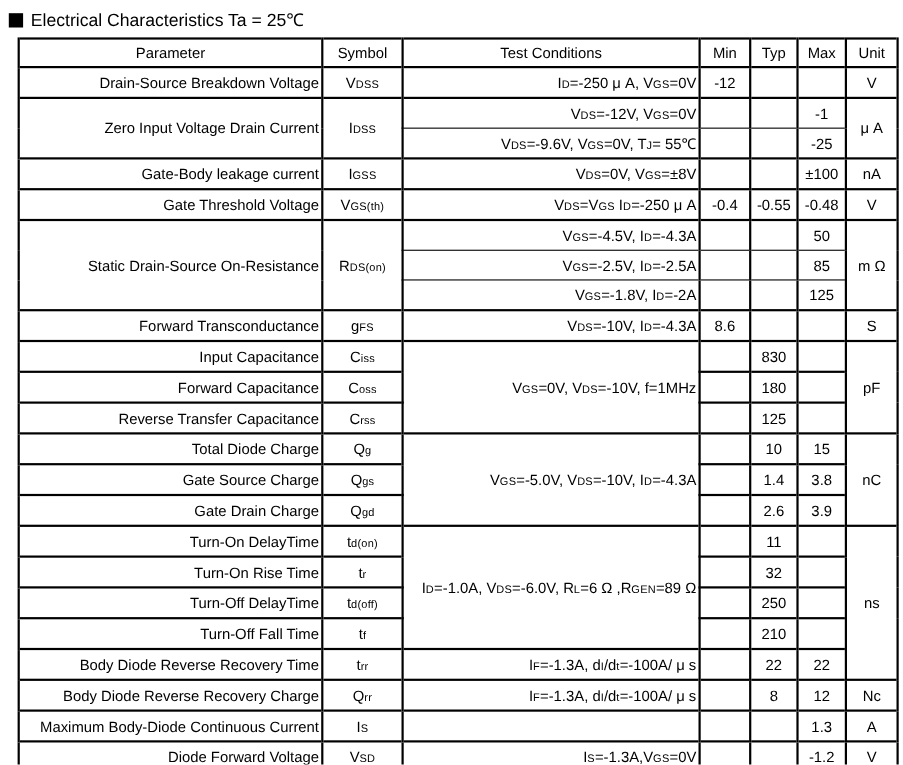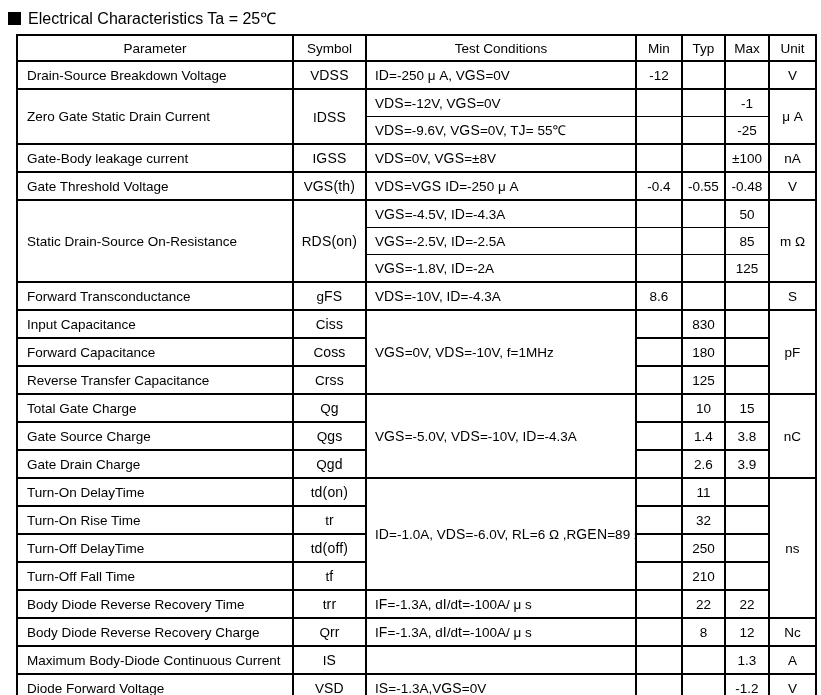--- a/index.html
+++ b/index.html
@@ -18,23 +18,23 @@
     width:799px; margin-left:16px;
     border:2px solid #000; border-bottom-width:3px;
   }
   th, td {
     border:1px solid #000; border-left-width:2px; border-right-width:2px;
     height:26px; padding:0 2px; font-size:13.5px; font-weight:400;
     text-align:center; vertical-align:middle; overflow:hidden; white-space:nowrap;
   }
   th { height:24px; }
   tr.gs td { border-top-width:2px; }   
-  td.c0 { text-align:left; padding-left:9px; }
-  td.c2 { text-align:left; padding-left:8px; }
-  .sub { font-size:14px; letter-spacing:0.2px; }
+  td.c0 { text-align:right; padding-left:9px; }
+  td.c2 { text-align:right; padding-left:8px; }
+  .sub { font-size:10px; letter-spacing:0.2px; }
 </style>
 </head>
 <body>
 
 <div class="title-row">
   <span class="bullet"></span>
   <span>Electrical Characteristics Ta = 25℃</span>
 </div>
 
 <table>
@@ -62,21 +62,21 @@
       <tr class="gs">
         <td class="c0">Drain-Source Breakdown Voltage</td>
         <td class="c1">V<span class="sub">DSS</span></td>
         <td class="c2">I<span class="sub">D</span>=-250 μ A, V<span class="sub">GS</span>=0V</td>
         <td class="c3">-12</td>
         <td class="c4"></td>
         <td class="c5"></td>
         <td class="c6">V</td>
       </tr>
       <tr class="gs">
-        <td class="c0" rowspan="2">Zero Gate Static Drain Current</td>
+        <td class="c0" rowspan="2">Zero Input Voltage Drain Current</td>
         <td class="c1" rowspan="2">I<span class="sub">DSS</span></td>
         <td class="c2">V<span class="sub">DS</span>=-12V, V<span class="sub">GS</span>=0V</td>
         <td class="c3"></td>
         <td class="c4"></td>
         <td class="c5">-1</td>
         <td class="c6" rowspan="2">μ A</td>
       </tr>
       <tr>
         <td class="c2">V<span class="sub">DS</span>=-9.6V, V<span class="sub">GS</span>=0V, T<span class="sub">J</span>= 55℃</td>
         <td class="c3"></td>
@@ -148,21 +148,21 @@
         <td class="c5"></td>
       </tr>
       <tr class="gs">
         <td class="c0">Reverse Transfer Capacitance</td>
         <td class="c1">C<span class="sub">rss</span></td>
         <td class="c3"></td>
         <td class="c4">125</td>
         <td class="c5"></td>
       </tr>
       <tr class="gs">
-        <td class="c0">Total Gate Charge</td>
+        <td class="c0">Total Diode Charge</td>
         <td class="c1">Q<span class="sub">g</span></td>
         <td class="c2" rowspan="3">V<span class="sub">GS</span>=-5.0V, V<span class="sub">DS</span>=-10V, I<span class="sub">D</span>=-4.3A</td>
         <td class="c3"></td>
         <td class="c4">10</td>
         <td class="c5">15</td>
         <td class="c6" rowspan="3">nC</td>
       </tr>
       <tr class="gs">
         <td class="c0">Gate Source Charge</td>
         <td class="c1">Q<span class="sub">gs</span></td>

